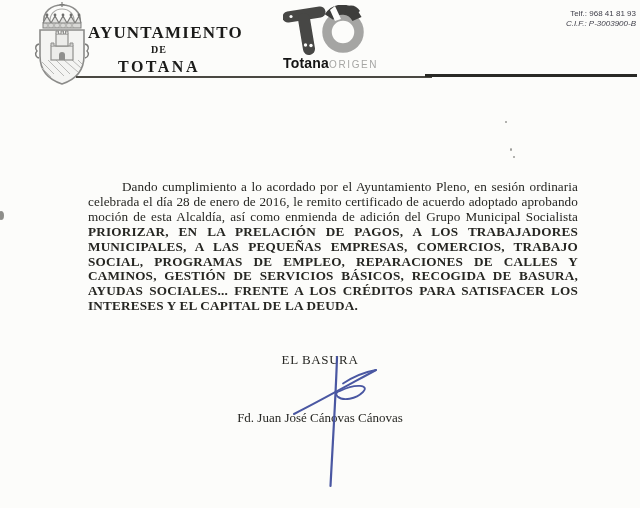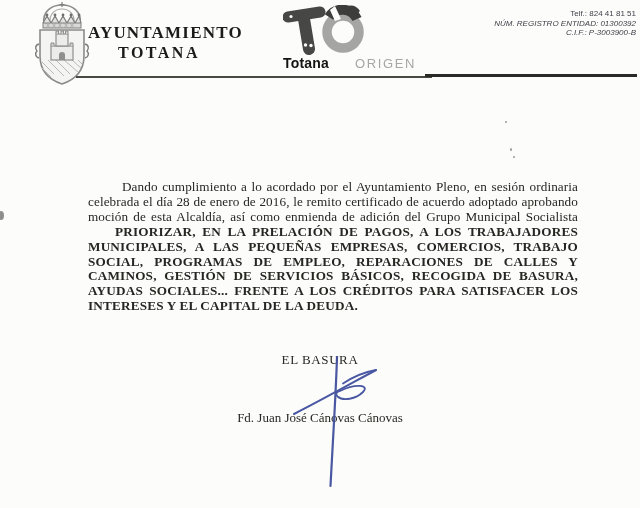--- a/index.html
+++ b/index.html
@@ -24,21 +24,21 @@
   #org-name .l1 { font-size: 17px; letter-spacing: 1.2px; display: block; }
   #org-name .l2 { font-size: 10px; letter-spacing: 1px; display: block; margin-top: 4px; }
   #org-name .l3 { font-size: 16px; letter-spacing: 2.5px; display: block; margin-top: 4px; }
 
   #brand-text {
     left: 283px; top: 54px; width: 110px;
     font-family: "Liberation Sans", sans-serif;
     white-space: nowrap;
   }
   #brand-text .bold { font-size: 14px; font-weight: bold; color: #141414; letter-spacing: 0.2px; }
-  #brand-text .light { font-size: 13px; color: #a6a6a4; letter-spacing: 1.6px; padding-left: 26px; }
+  #brand-text .light { font-size: 10px; color: #a6a6a4; letter-spacing: 1.6px; }
 
   #contact {
     right: 4px; top: 9px; width: 230px;
     text-align: right;
     font-family: "Liberation Sans", sans-serif;
     font-size: 8px; line-height: 9.6px;
     color: #41414b;
   }
   #contact .it { font-style: italic; }
 
@@ -47,21 +47,21 @@
 
   
   #paragraph {
     left: 88px; top: 180px; width: 490px;
     font-size: 13.2px; line-height: 14.9px;
     text-align: justify;
     text-indent: 34px;
     color: #262622;
     letter-spacing: 0.1px;
   }
-  #paragraph .bold { font-weight: bold; letter-spacing: 0.2px; margin-left: 27px; }
+  #paragraph .bold { font-weight: bold; letter-spacing: 0.2px; }
 
   #dateline, #signer-title, #signer-name {
     left: 60px; width: 520px;
     text-align: center;
     color: #282824;
     font-size: 13px;
   }
   #dateline { top: 337px; white-space: pre-wrap; }
   #signer-title { top: 352px; letter-spacing: 0.6px; }
   #signer-name { top: 410px; }
@@ -100,20 +100,21 @@
     <path d="M22,32 v-3 h2.5 v3 M27,32 v-3 h2.5 v3 M31.5,32 v-3 h2.5 v3" fill="#cfcfcd" stroke="#8f8f8d" stroke-width="1"></path>
     <path d="M17,44 v-3 h3 v3 M36,44 v-3 h3 v3" fill="#cfcfcd" stroke="#8f8f8d" stroke-width="1"></path>
     <path d="M25,58 v-5 a3,3 0 0 1 6,0 v5 z" fill="#8f8f8d"></path>
 
     <path d="M5,42 c-4,1 -4,5 -2,7 c-2,2 -2,6 2,7" fill="none" stroke="#7c7c7a" stroke-width="1.4"></path>
     <path d="M51,42 c4,1 4,5 2,7 c2,2 2,6 -2,7" fill="none" stroke="#7c7c7a" stroke-width="1.4"></path>
   </svg>
 
   <div class="abs" id="org-name">
     <span class="l1">AYUNTAMIENTO</span>
+    <span class="l2">DE</span>
     <span class="l3">TOTANA</span>
   </div>
 
   <svg class="abs" style="left:283px; top:5px;" width="86" height="50" viewBox="0 0 86 50">
 
     <path d="M5,12 L37,7" stroke="#474745" stroke-width="11" stroke-linecap="round" fill="none"></path>
     <path d="M21,14 L26,44" stroke="#474745" stroke-width="12" stroke-linecap="round" fill="none"></path>
     <circle cx="8" cy="11.5" r="1.6" fill="#fbfbf9"></circle>
     <circle cx="22.5" cy="40" r="1.7" fill="#fbfbf9"></circle>
     <circle cx="28" cy="40.5" r="1.7" fill="#fbfbf9"></circle>
@@ -124,22 +125,21 @@
     <path d="M63,2 C68,-1 74,1 77,6 C73,10 66,10 62,7 z" fill="#3d3d3b"></path>
 
     <path d="M52,1 L58,14 L52,16 L47,5 z" fill="#fcfcfa"></path>
   </svg>
 
   <div class="abs" id="brand-text">
     <span class="bold">Totana</span><span class="light">ORIGEN</span>
   </div>
 
   <div class="abs" id="contact">
-    <div>Telf.: 824 41 81 51</div>
-    <div class="it">NÚM. REGISTRO ENTIDAD: 01300392</div>
+    <div>Telf.: 968 41 81 93</div>
     <div class="it">C.I.F.: P-3003900-B</div>
   </div>
 
   <div class="abs rule-left"></div>
   <div class="abs rule-right"></div>
 
   <div class="speck" style="left:505px; top:121px; width:2px; height:2px;"></div>
   <div class="speck" style="left:510px; top:148px; width:2px; height:3px;"></div>
   <div class="speck" style="left:513px; top:156px; width:2px; height:2px;"></div>
   <div class="speck" style="left:-2px; top:211px; width:6px; height:9px; border-radius:50%; background:#8e8e8a;"></div>

